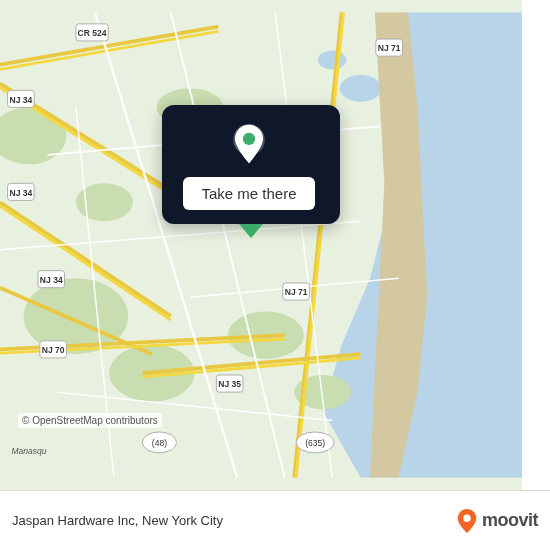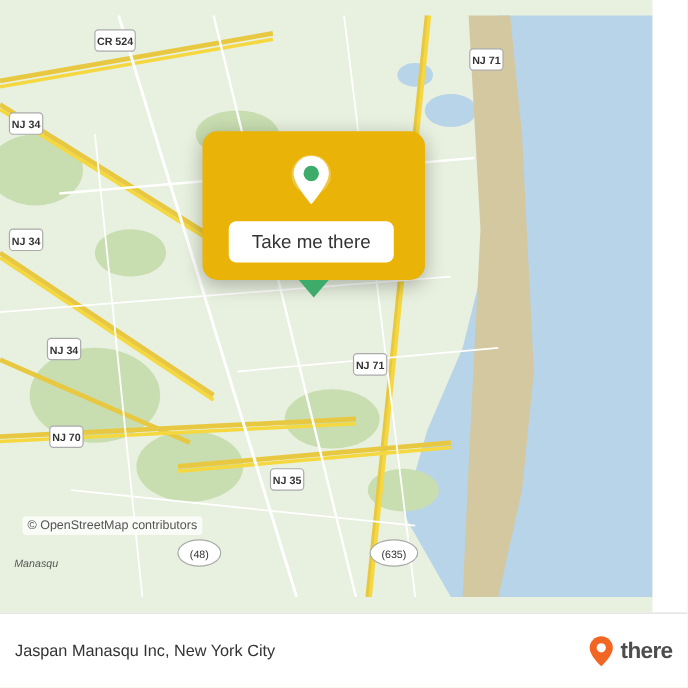--- a/index.html
+++ b/index.html
@@ -26,21 +26,21 @@
       position: absolute;
       top: 0; left: 0;
     }
 
     
     #popup-card {
       position: absolute;
       top: 105px;
       left: 162px;
       width: 178px;
-      background: #eab308;
+      background: #0f172a;
       border-radius: 12px;
       padding: 18px 20px 14px 16px;
       display: flex;
       flex-direction: column;
       align-items: center;
       box-shadow: 0 4px 16px rgba(0,0,0,0.28);
       z-index: 10;
     }
 
     #popup-pin-icon {
@@ -216,22 +216,22 @@
       <path d="M22 2 C13 2 6 9 6 18 C6 28 22 46 22 46 C22 46 38 28 38 18 C38 9 31 2 22 2 Z" fill="white"></path>
       <circle cx="22" cy="18" r="7" fill="#3dab6a"></circle>
     </svg>
     <button id="popup-button">Take me there</button>
   </div>
 
   <div id="attribution">© OpenStreetMap contributors</div>
 </div>
 
 <div id="bottom-bar">
-  <span id="place-name">Jaspan Manasqu Inc, New York City</span>
+  <span id="place-name">Jaspan Hardware Inc, New York City</span>
   <div id="moovit-logo">
 
     <svg id="moovit-pin" viewBox="0 0 22 28" xmlns="http://www.w3.org/2000/svg">
       <path d="M11 1 C5.5 1 1 5.5 1 11 C1 18 11 27 11 27 C11 27 21 18 21 11 C21 5.5 16.5 1 11 1 Z" fill="#f26522"></path>
       <circle cx="11" cy="11" r="4" fill="white"></circle>
     </svg>
-    <span id="moovit-text">there</span>
+    <span id="moovit-text">moovit</span>
   </div>
 </div>
 
 </body></html>

